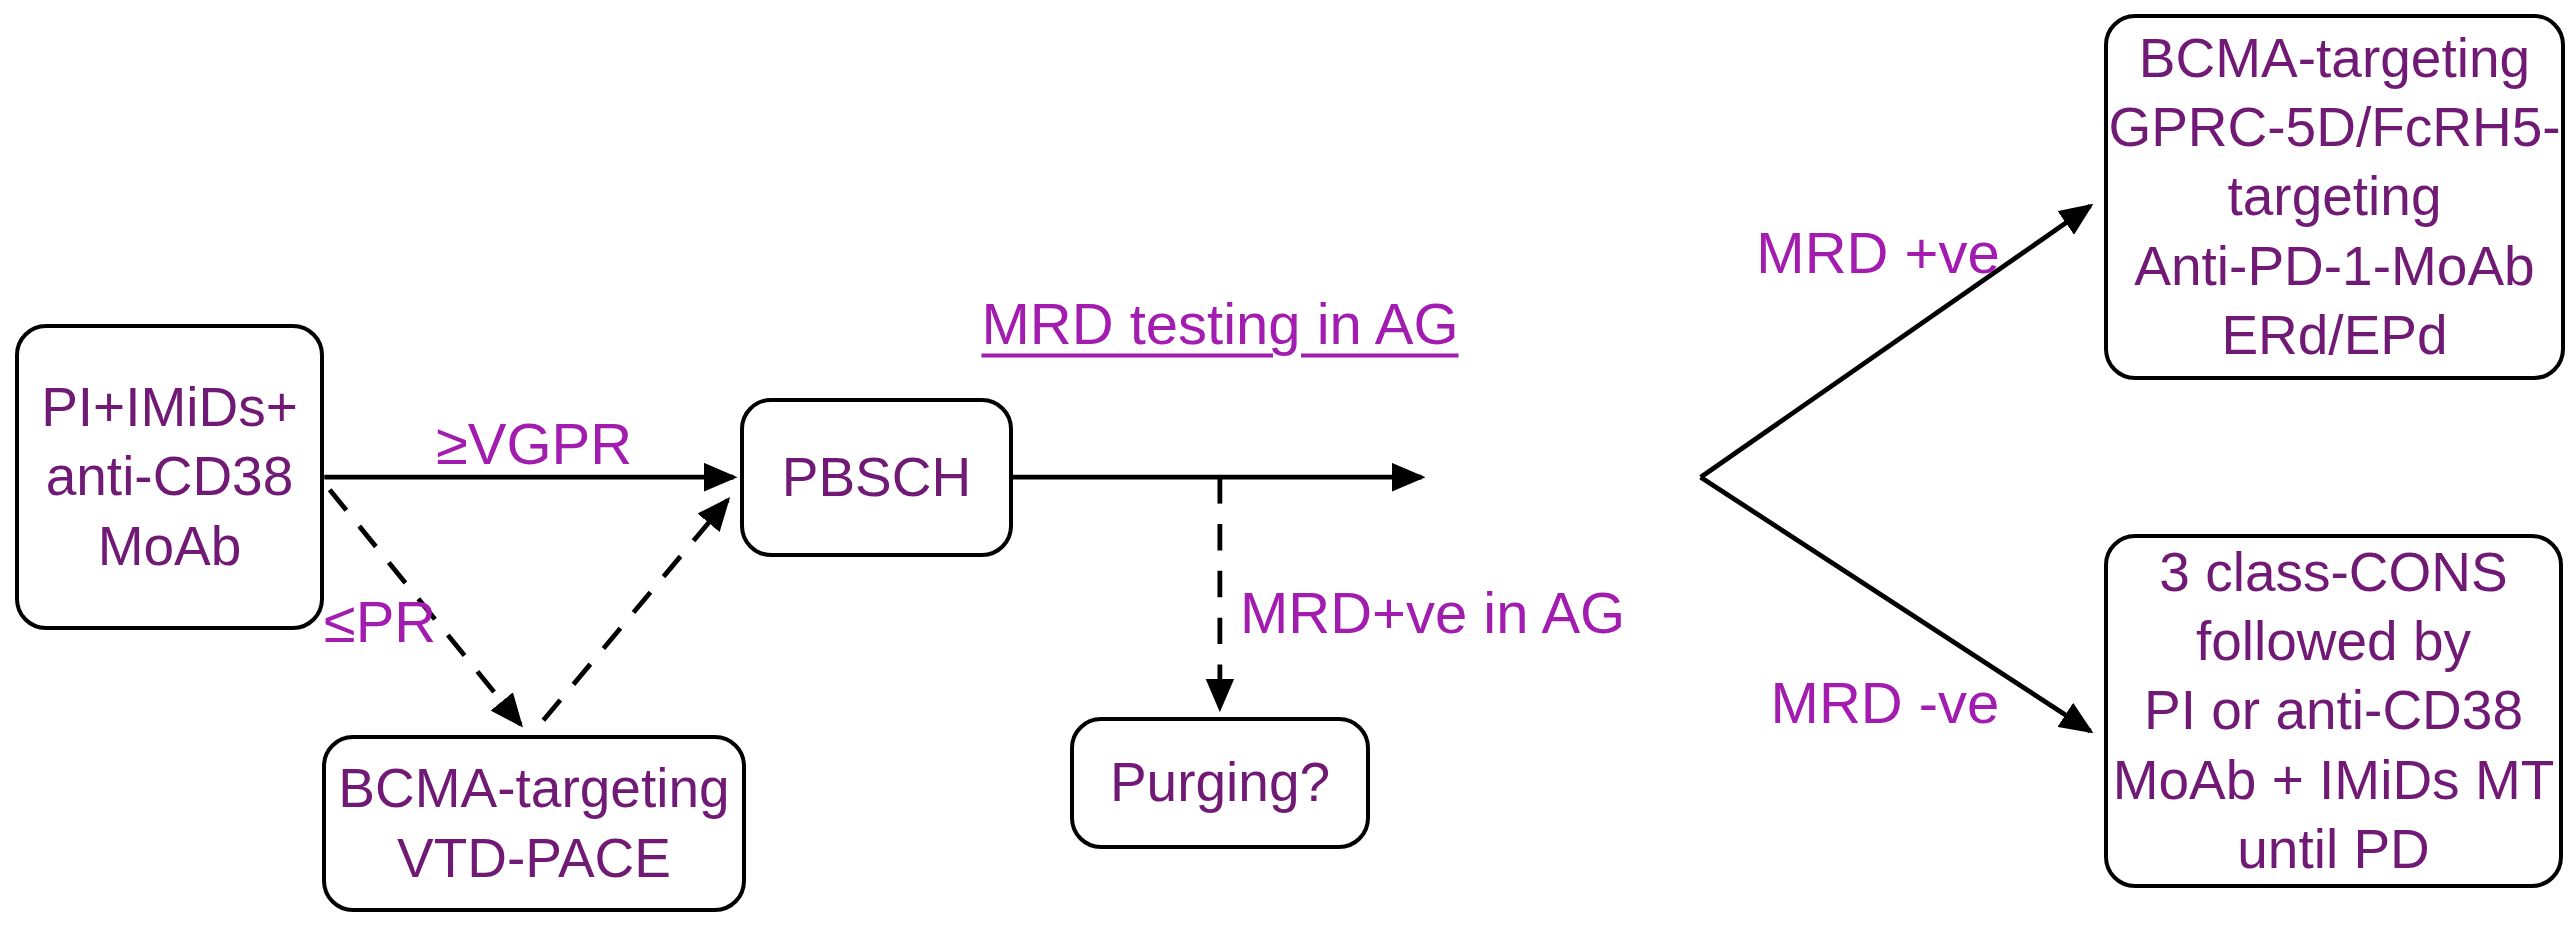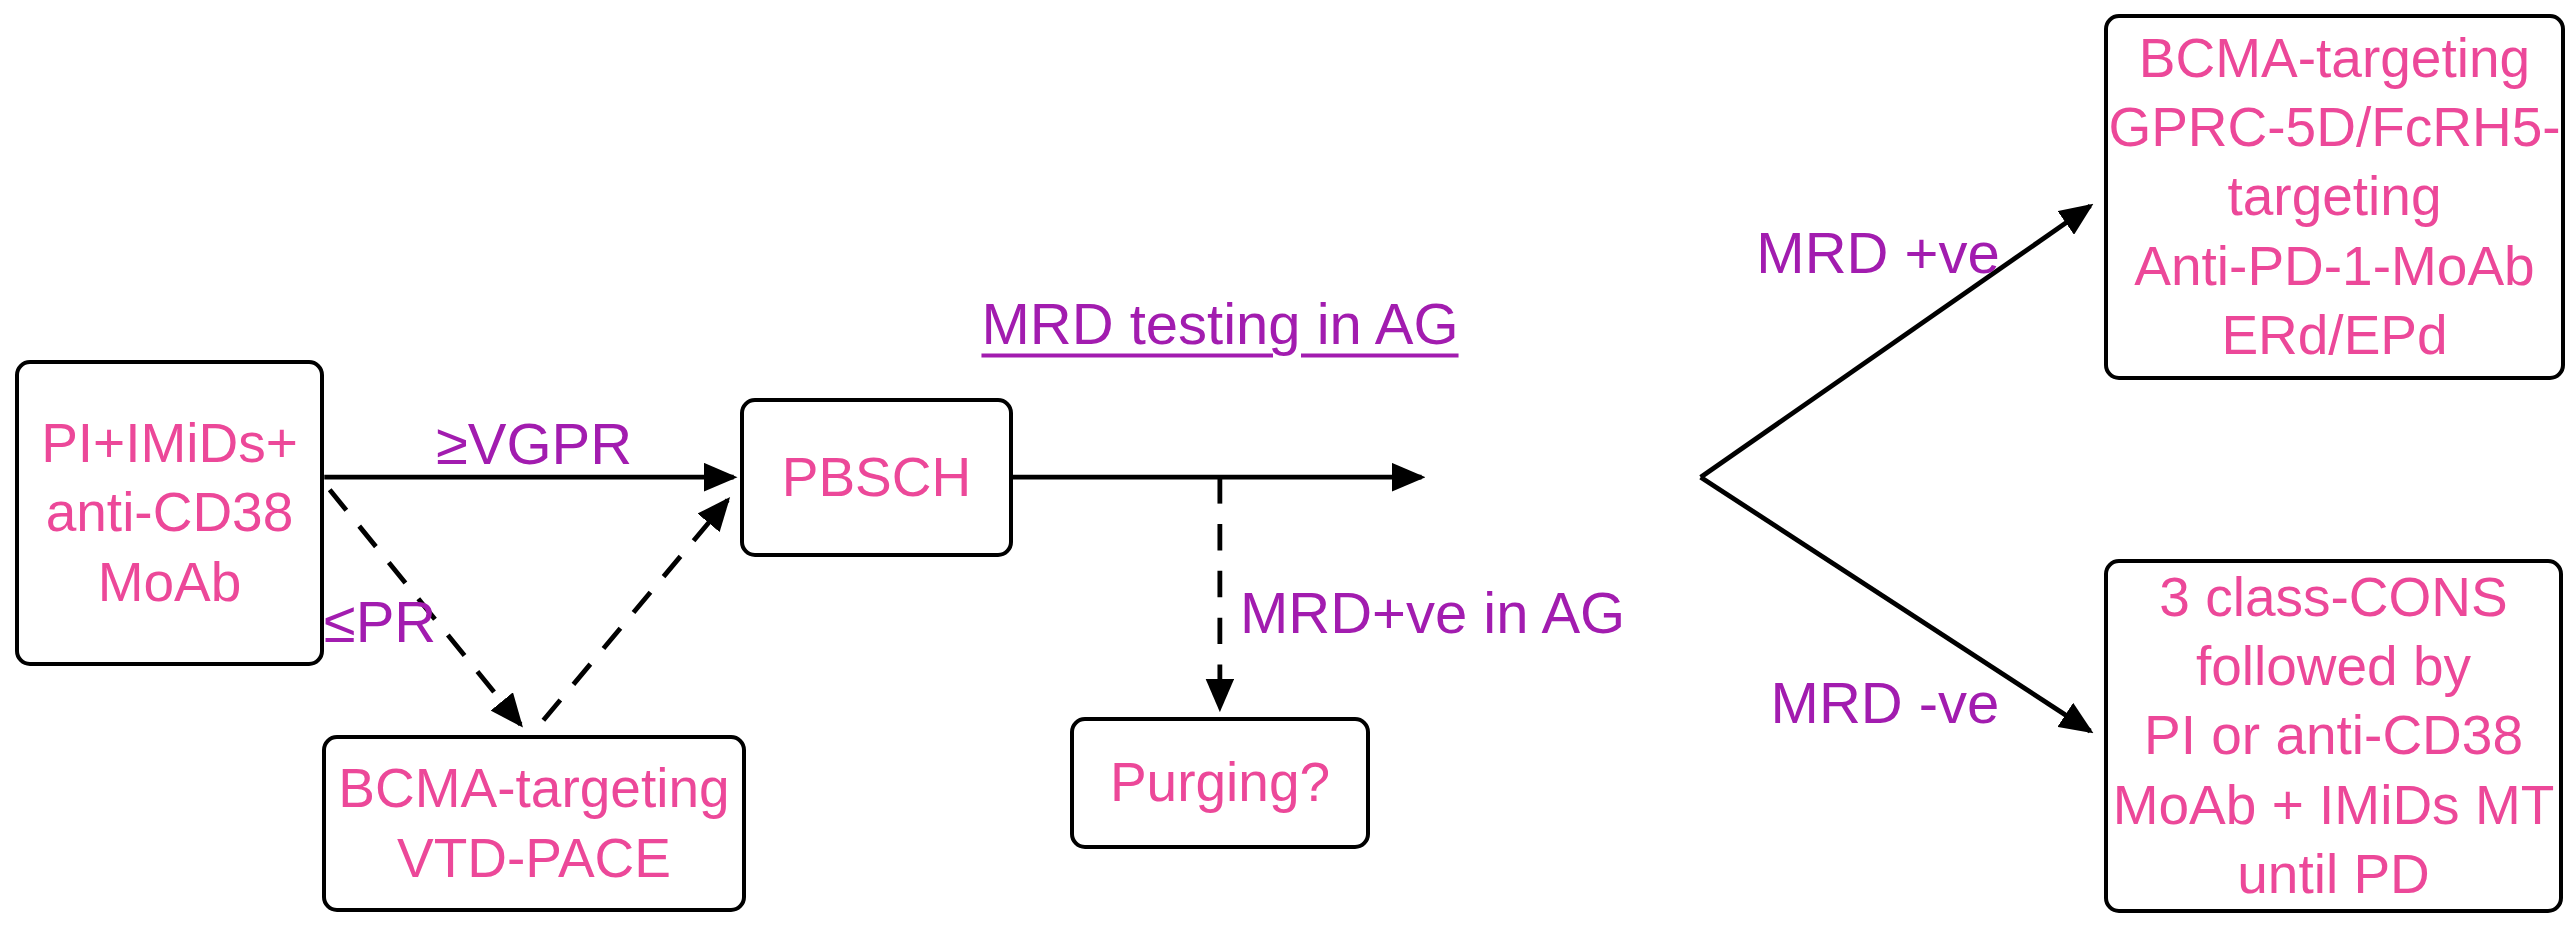--- a/index.html
+++ b/index.html
@@ -34,22 +34,22 @@
   .arrowhead-fill { fill: #000000; }
   .box {
     position: absolute;
     box-sizing: border-box;
     display: flex;
     flex-direction: column;
     align-items: center;
     justify-content: center;
     background: #ffffff;
     border: 4.8px solid #000000;
-    border-radius: 15px;
-    color: #ec4899;
+    border-radius: 31px;
+    color: #701a75;
     font-size: 55px;
     line-height: 1.26;
     text-align: center;
     white-space: nowrap;
   }
   .elabel {
     position: absolute;
     color: #a21caf;
     font-size: 58px;
     white-space: nowrap;
@@ -90,21 +90,21 @@
       <line x1="549" y1="816" x2="867" y2="1207" marker-end="url(#arrow)"></line>
     </g>
     <g class="dashed">
       <line x1="905" y1="1200" x2="1212" y2="833" marker-end="url(#arrow)"></line>
     </g>
     <g class="dashed">
       <line x1="2032" y1="795" x2="2032" y2="1180" marker-end="url(#arrow)"></line>
     </g>
   </svg>
 
-  <div class="box" style="left:15px; top:324px; width:309px; height:306px;margin-top:36px;">
+  <div class="box" style="left:15px; top:324px; width:309px; height:306px;">
     <span>PI+IMiDs+</span>
     <span>anti-CD38</span>
     <span>MoAb</span>
   </div>
 
   <div class="box" style="left:322px; top:735px; width:424px; height:177px;">
     <span>BCMA-targeting</span>
     <span>VTD-PACE</span>
   </div>
 
@@ -118,21 +118,21 @@
 
 
   <div class="box" style="left:2104px; top:14px; width:461px; height:366px;">
     <span>BCMA-targeting</span>
     <span>GPRC-5D/FcRH5-</span>
     <span>targeting</span>
     <span>Anti-PD-1-MoAb</span>
     <span>ERd/EPd</span>
   </div>
 
-  <div class="box" style="left:2104px; top:559px; width:459px; height:354px;">
+  <div class="box" style="left:2104px; top:534px; width:459px; height:354px;">
     <span>3 class-CONS</span>
     <span>followed by</span>
     <span>PI or anti-CD38</span>
     <span>MoAb + IMiDs MT</span>
     <span>until PD</span>
   </div>
 
   <div class="elabel centered" style="left:534px; top:443px;">≥VGPR</div>
 
   <div class="elabel centered" style="left:380px; top:621px;">≤PR</div>

